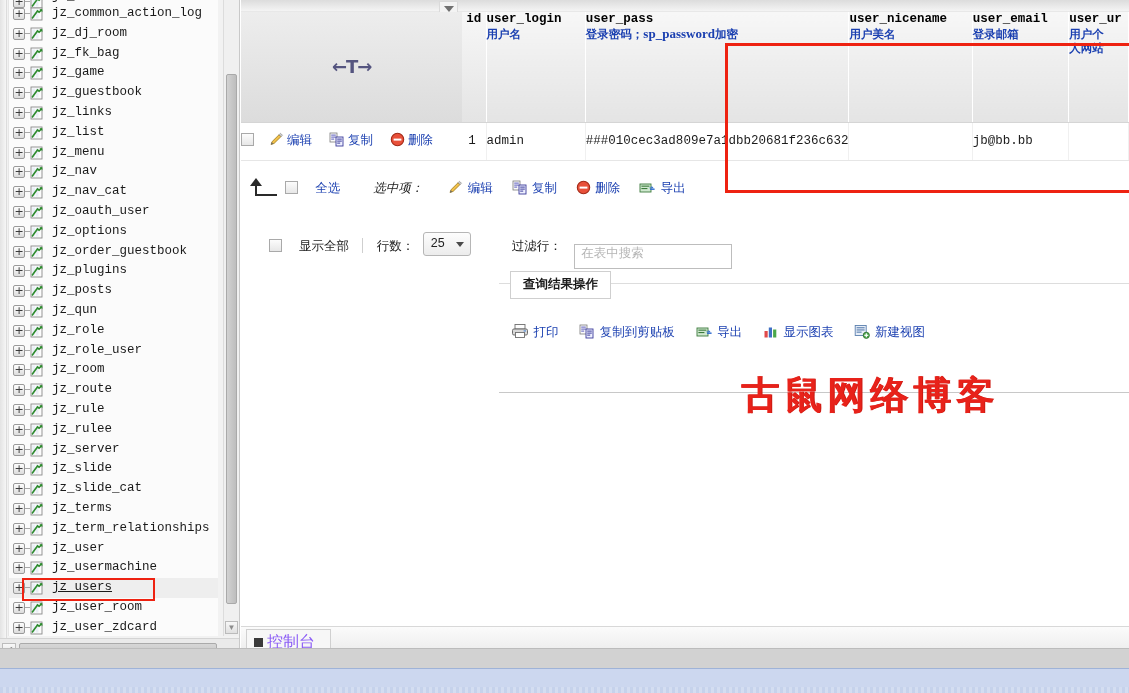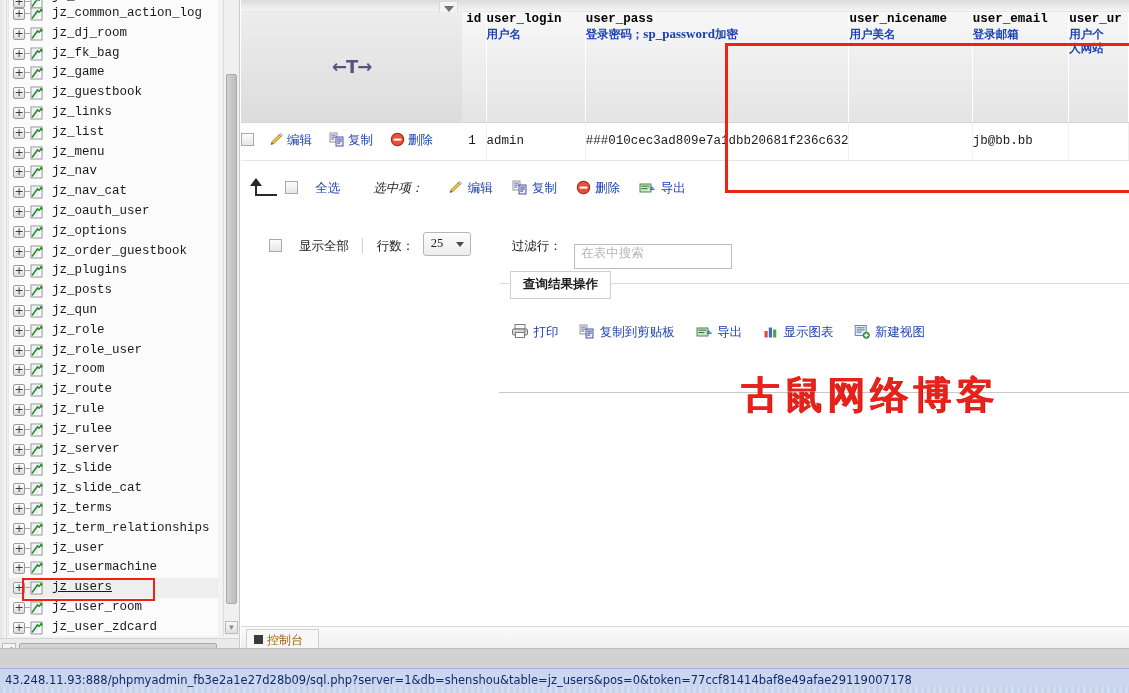--- a/index.html
+++ b/index.html
@@ -290,21 +290,21 @@
     width: 48px; height: 24px;
     border: 1px solid #b6b6b6;
     border-radius: 3px;
     background: linear-gradient(to bottom,#fdfdfd,#ececec);
     position: relative;
     vertical-align: -6px;
     margin-left: 4px;
   }
   #rows-select .val {
     position: absolute; left: 7px; top: 3px;
-    font-family: Liberation Serif, serif; font-size: 12.5px; color: #222;
+    font-family: Liberation Sans, sans-serif; font-size: 12.5px; color: #222;
   }
   #rows-select .car {
     position: absolute; right: 6px; top: 9px;
     width: 0; height: 0;
     border-left: 4px solid transparent; border-right: 4px solid transparent;
     border-top: 5px solid #4a4a4a;
   }
   #filter-input {
     display: inline-block;
     width: 158px; height: 25px;
@@ -362,22 +362,22 @@
     border-top: 1px solid #d8d8d8;
   }
   #console-tab {
     position: absolute; left: 5px; top: 2px;
     height: 20px;
     padding: 2px 15px 0 7px;
     background: #f7f7f7;
     border: 1px solid #d0d0d0;
     border-bottom: none;
     font-family: "DejaVu Sans", sans-serif;
-    font-size: 12px;
-    color: #a16207;
+    font-size: 16px;
+    color: #8b5cf6;
     white-space: nowrap;
   }
   #console-tab .sq {
     display: inline-block; width: 9px; height: 9px;
     background: #3a3a3a; vertical-align: 0; margin-right: 4px;
   }
 
   
   #grey-strip {
     position: absolute; left: 0; top: 648px; width: 1129px; height: 20px;
@@ -888,17 +888,16 @@
 
   <div id="console-bar">
     <div id="console-tab">
       <span class="sq"></span><span>控制台</span>
     </div>
   </div>
 
   <div id="grey-strip"></div>
 
   <div id="status-bar">
-    <div id="status-url">43.248.11.93:888/phpmyadmin_fb3e2a1e27d28b09/sql.php?server=1&amp;db=shenshou&amp;table=jz_users&amp;pos=0&amp;token=77ccf81414baf8e49afae29119007178</div>
     <div id="status-scan"></div>
   </div>
 
 </div>
 
 </body></html>

